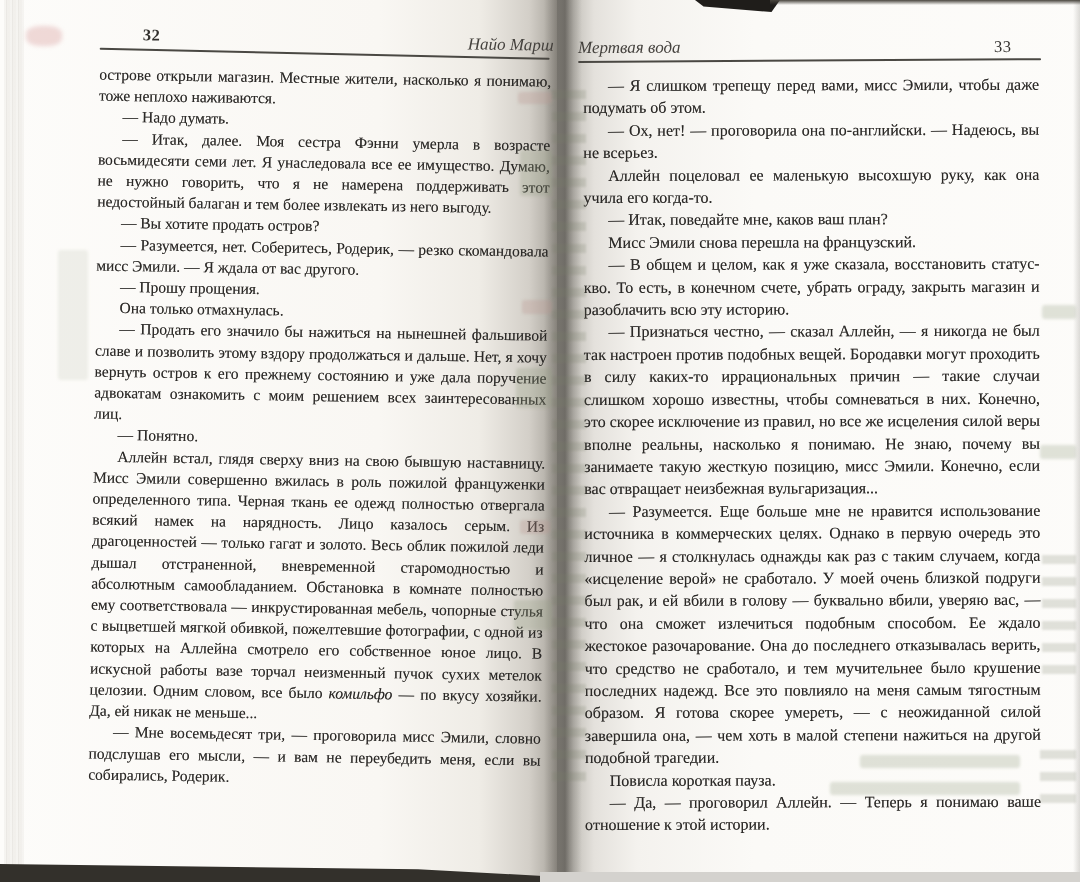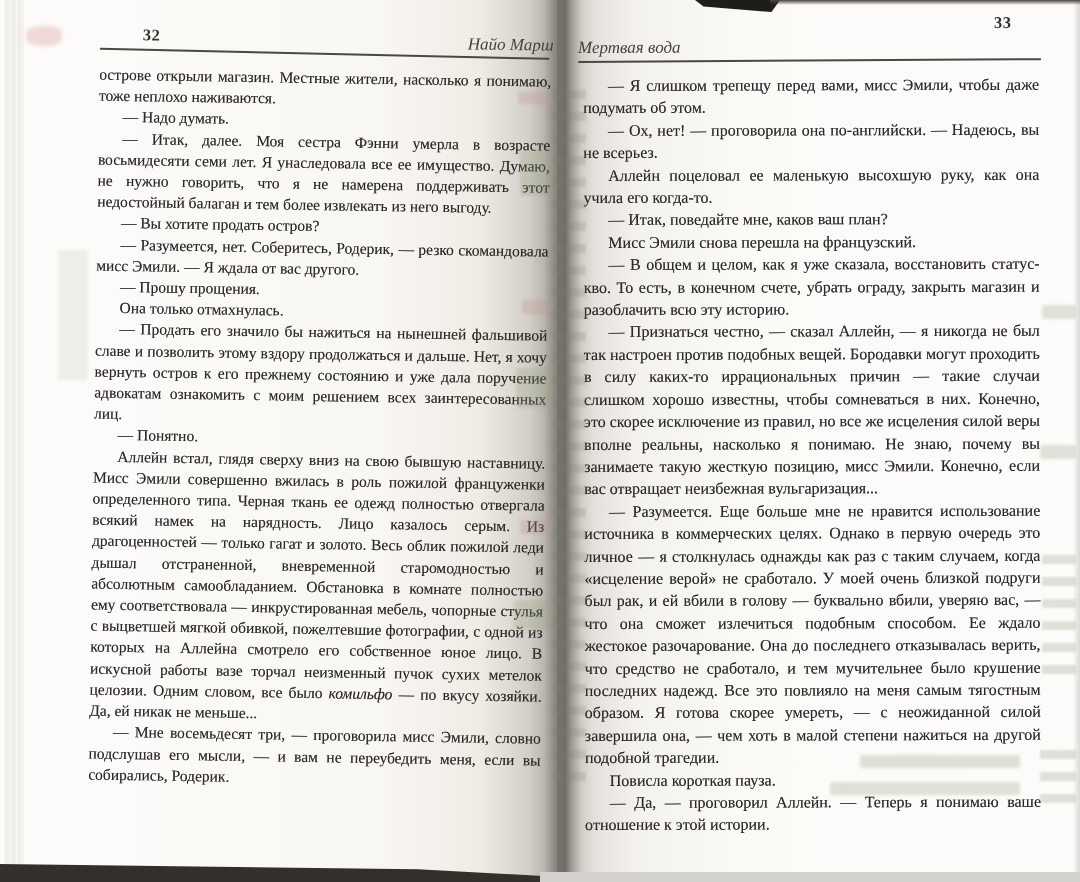--- a/index.html
+++ b/index.html
@@ -18,21 +18,21 @@
 
   
   .pagenum{position:absolute;font-size:16.5px;color:#33312e;letter-spacing:.5px;}
   .runhead{position:absolute;font-style:italic;font-size:17px;color:#45423e;white-space:nowrap;}
   .rule{position:absolute;height:2px;background:#4a4843;border-radius:1px;}
   .rule-left{left:100px;top:47px;width:450px;transform:rotate(0.4deg);transform-origin:left center;}
   .rule-right{left:21px;top:61px;width:463px;height:1.5px;transform:rotate(-0.2deg);transform-origin:left center;}
   .num-left{left:143px;top:24px;font-weight:bold;}
   .head-left{left:468px;top:28px;}
   .head-right{left:21px;top:38px;}
-  .num-right{left:437px;top:14px;font-weight:bold;}
+  .num-right{left:437px;top:38px;}
 
   
   .text-col{position:absolute;text-align:justify;color:#2b2927;
             text-shadow:0 0 .5px rgba(43,41,39,.55);}
   .col-left{left:100px;top:63px;width:452px;font-size:15.5px;line-height:21.2px;}
   .col-right{left:26px;top:75px;width:456px;font-size:16px;line-height:22.4px;}
   .para{margin:0;text-indent:1.55em;}
   .para.p-first{text-indent:0;}
   .ital{font-style:italic;}
 

